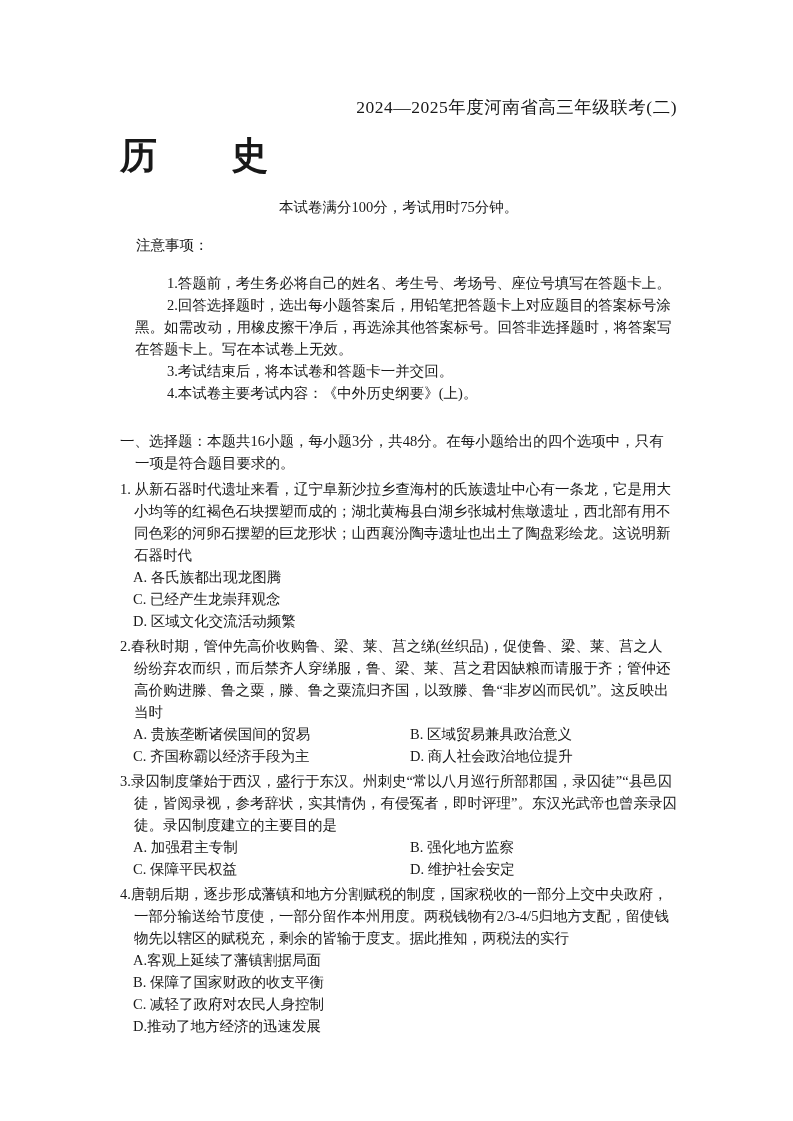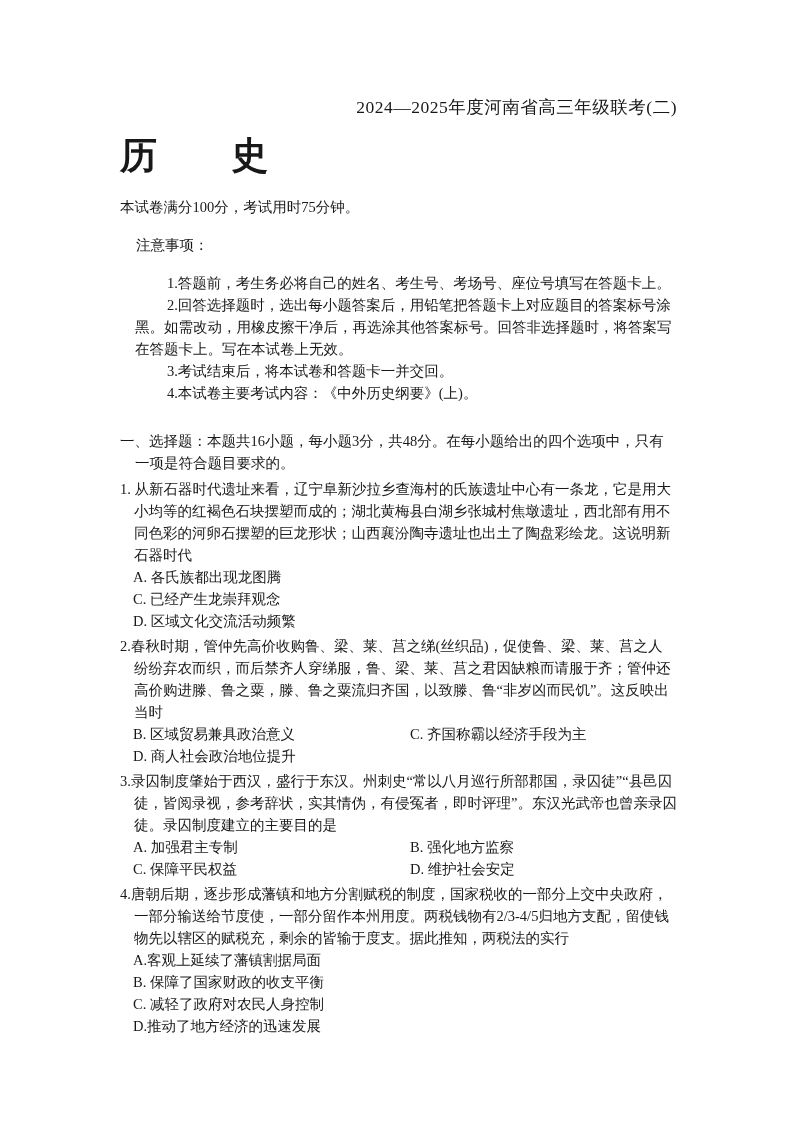--- a/index.html
+++ b/index.html
@@ -25,21 +25,21 @@
     letter-spacing: 0.5px;
   }
   .subject {
     text-align: left;
     font-size: 37px;
     font-weight: 700;
     line-height: 44px;
     margin: 0 0 18px 0;
   }
   .exam-info {
-    text-align: left;
+    text-align: center;
     margin: 12px 0 14px 0;
   }
   .notice-title { margin: 16px; }
   .notice-item {
     margin: 0 0 0 15px;
     text-indent: 2.2em;
   }
   .section-heading {
     margin: 26px 0 4px 0;
     padding-left: 15px;
@@ -82,20 +82,21 @@
     <div class="options-stack">
       <div class="option">A. 各氏族都出现龙图腾</div>
       <div class="option">C. 已经产生龙崇拜观念</div>
       <div class="option">D. 区域文化交流活动频繁</div>
     </div>
   </div>
 
   <div class="question">
     <p class="stem">2.春秋时期，管仲先高价收购鲁、梁、莱、莒之绨(丝织品)，促使鲁、梁、莱、莒之人纷纷弃农而织，而后禁齐人穿绨服，鲁、梁、莱、莒之君因缺粮而请服于齐；管仲还高价购进滕、鲁之粟，滕、鲁之粟流归齐国，以致滕、鲁“非岁凶而民饥”。这反映出当时</p>
     <div class="options-grid">
+      <div class="option">A. 贵族垄断诸侯国间的贸易</div>
       <div class="option">B. 区域贸易兼具政治意义</div>
       <div class="option">C. 齐国称霸以经济手段为主</div>
       <div class="option">D. 商人社会政治地位提升</div>
     </div>
   </div>
 
   <div class="question">
     <p class="stem">3.录囚制度肇始于西汉，盛行于东汉。州刺史“常以八月巡行所部郡国，录囚徒”“县邑囚徒，皆阅录视，参考辞状，实其情伪，有侵冤者，即时评理”。东汉光武帝也曾亲录囚徒。录囚制度建立的主要目的是</p>
     <div class="options-grid">
       <div class="option">A. 加强君主专制</div>

